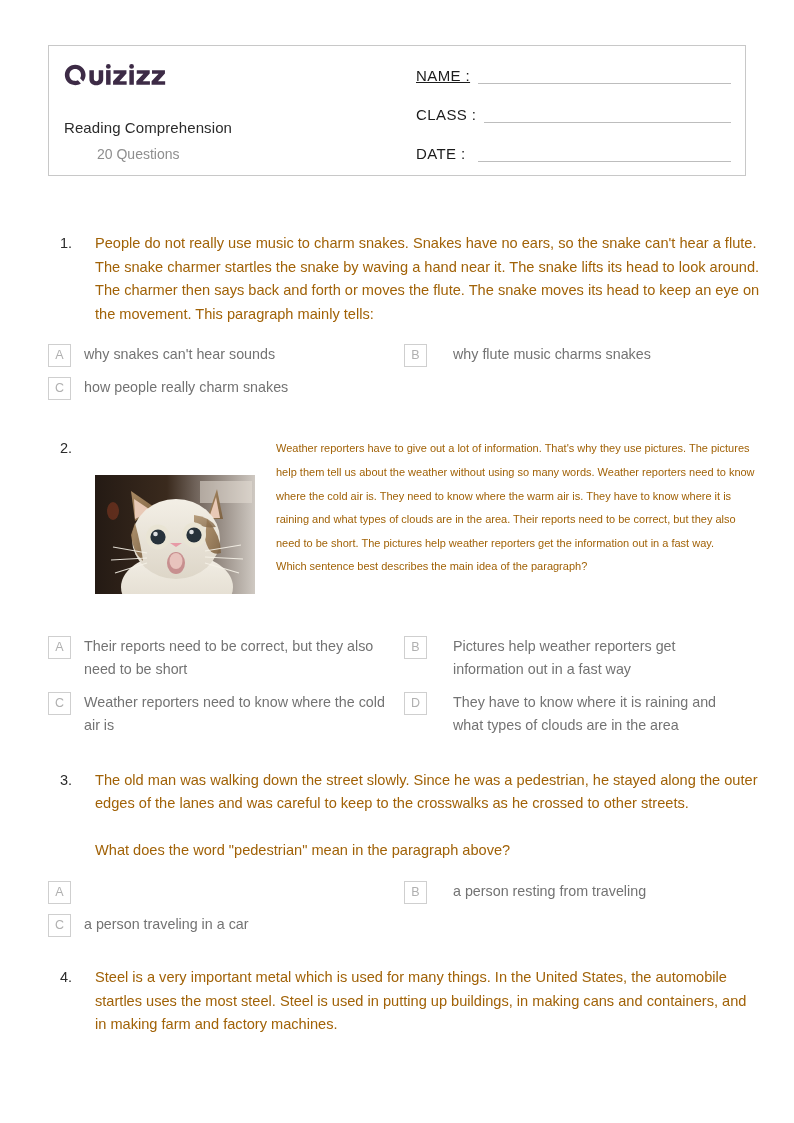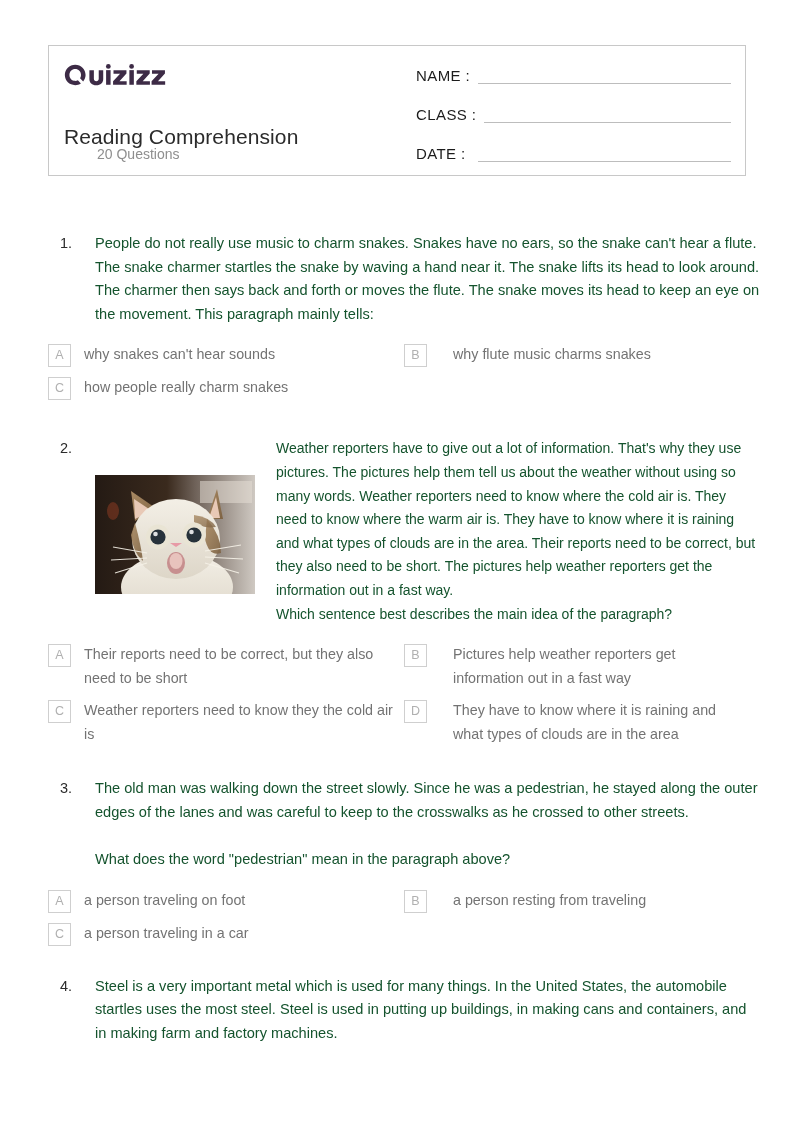--- a/index.html
+++ b/index.html
@@ -41,22 +41,22 @@
     position: relative;
   }
   .logo {
     display: block;
     height: 22px;
     margin-top: 2px;
   }
   .quiz-title {
     position: absolute;
     left: 15px;
-    top: 79px;
-    font-size: 21px;
+    top: 73px;
+    font-size: 15px;
     color: #2b2b2b;
     letter-spacing: 0.1px;
     white-space: nowrap;
   }
   .quiz-subtitle {
     position: absolute;
     left: 15px;
     top: 100px;
     font-size: 14px;
     color: #8e8e8e;
@@ -82,21 +82,21 @@
     line-height: 1;
     padding-bottom: 2px;
   }
   .field-line {
     flex: 1;
     border-bottom: 1px solid #bdbdbd;
     height: 1px;
     margin-left: 8px;
     margin-bottom: 1px;
   }
-  .field-row.name .field-label { min-width: 54px; }
+  .field-row.name .field-label { min-width: 54px; text-decoration: underline; }
   .field-row.classr .field-label { min-width: 54px; }
   .field-row.dater .field-label { min-width: 54px; }
 
   
   .questions {
     position: absolute;
     left: 0;
     top: 232px;
     width: 794px;
   }
@@ -114,41 +114,41 @@
     font-size: 14.5px;
     color: #2b2b2b;
     line-height: 23.6px;
     text-align: left;
     padding-left: 12px;
   }
   .q-body {
     flex: 1;
     font-size: 14.6px;
     line-height: 23.6px;
-    color: #14532d;
+    color: #a16207;
     white-space: pre-line;
   }
   .q-body.with-media {
     display: flex;
     gap: 0;
   }
   .q-media {
     flex: 0 0 160px;
     margin-right: 21px;
     padding-top: 14px;
   }
   .q-media .photo {
     width: 160px;
     height: 119px;
     display: block;
     border: 0;
   }
   .q-text {
     flex: 1;
-    font-size: 14px;
+    font-size: 11px;
     line-height: 23.6px;
     white-space: pre-line;
   }
 
   
   .options {
     margin-top: 17px;
     display: flex;
     flex-wrap: wrap;
     padding-left: 0px;
@@ -328,42 +328,41 @@
         <div class="option">
           <span class="opt-letter">A</span>
           <span class="opt-text">Their reports need to be correct, but they also need to be short</span>
         </div>
         <div class="option wide-gap">
           <span class="opt-letter">B</span>
           <span class="opt-text">Pictures help weather reporters get information out in a fast way</span>
         </div>
         <div class="option">
           <span class="opt-letter">C</span>
-          <span class="opt-text">Weather reporters need to know they the cold air is</span>
+          <span class="opt-text">Weather reporters need to know where the cold air is</span>
         </div>
         <div class="option wide-gap">
           <span class="opt-letter">D</span>
           <span class="opt-text">They have to know where it is raining and what types of clouds are in the area</span>
         </div>
       </div>
     </div>
 
     <div class="spacer-22"></div>
 
     <div class="question">
       <div class="q-head">
         <div class="q-num">3.</div>
         <div class="q-body">The old man was walking down the street slowly. Since he was a pedestrian, he stayed along the outer edges of the lanes and was careful to keep to the crosswalks as he crossed to other streets.
 
 What does the word "pedestrian" mean in the paragraph above?</div>
       </div>
       <div class="options">
         <div class="option">
           <span class="opt-letter">A</span>
-          <span class="opt-text">a person traveling on foot</span>
         </div>
         <div class="option wide-gap">
           <span class="opt-letter">B</span>
           <span class="opt-text">a person resting from traveling</span>
         </div>
         <div class="option">
           <span class="opt-letter">C</span>
           <span class="opt-text">a person traveling in a car</span>
         </div>
       </div>

